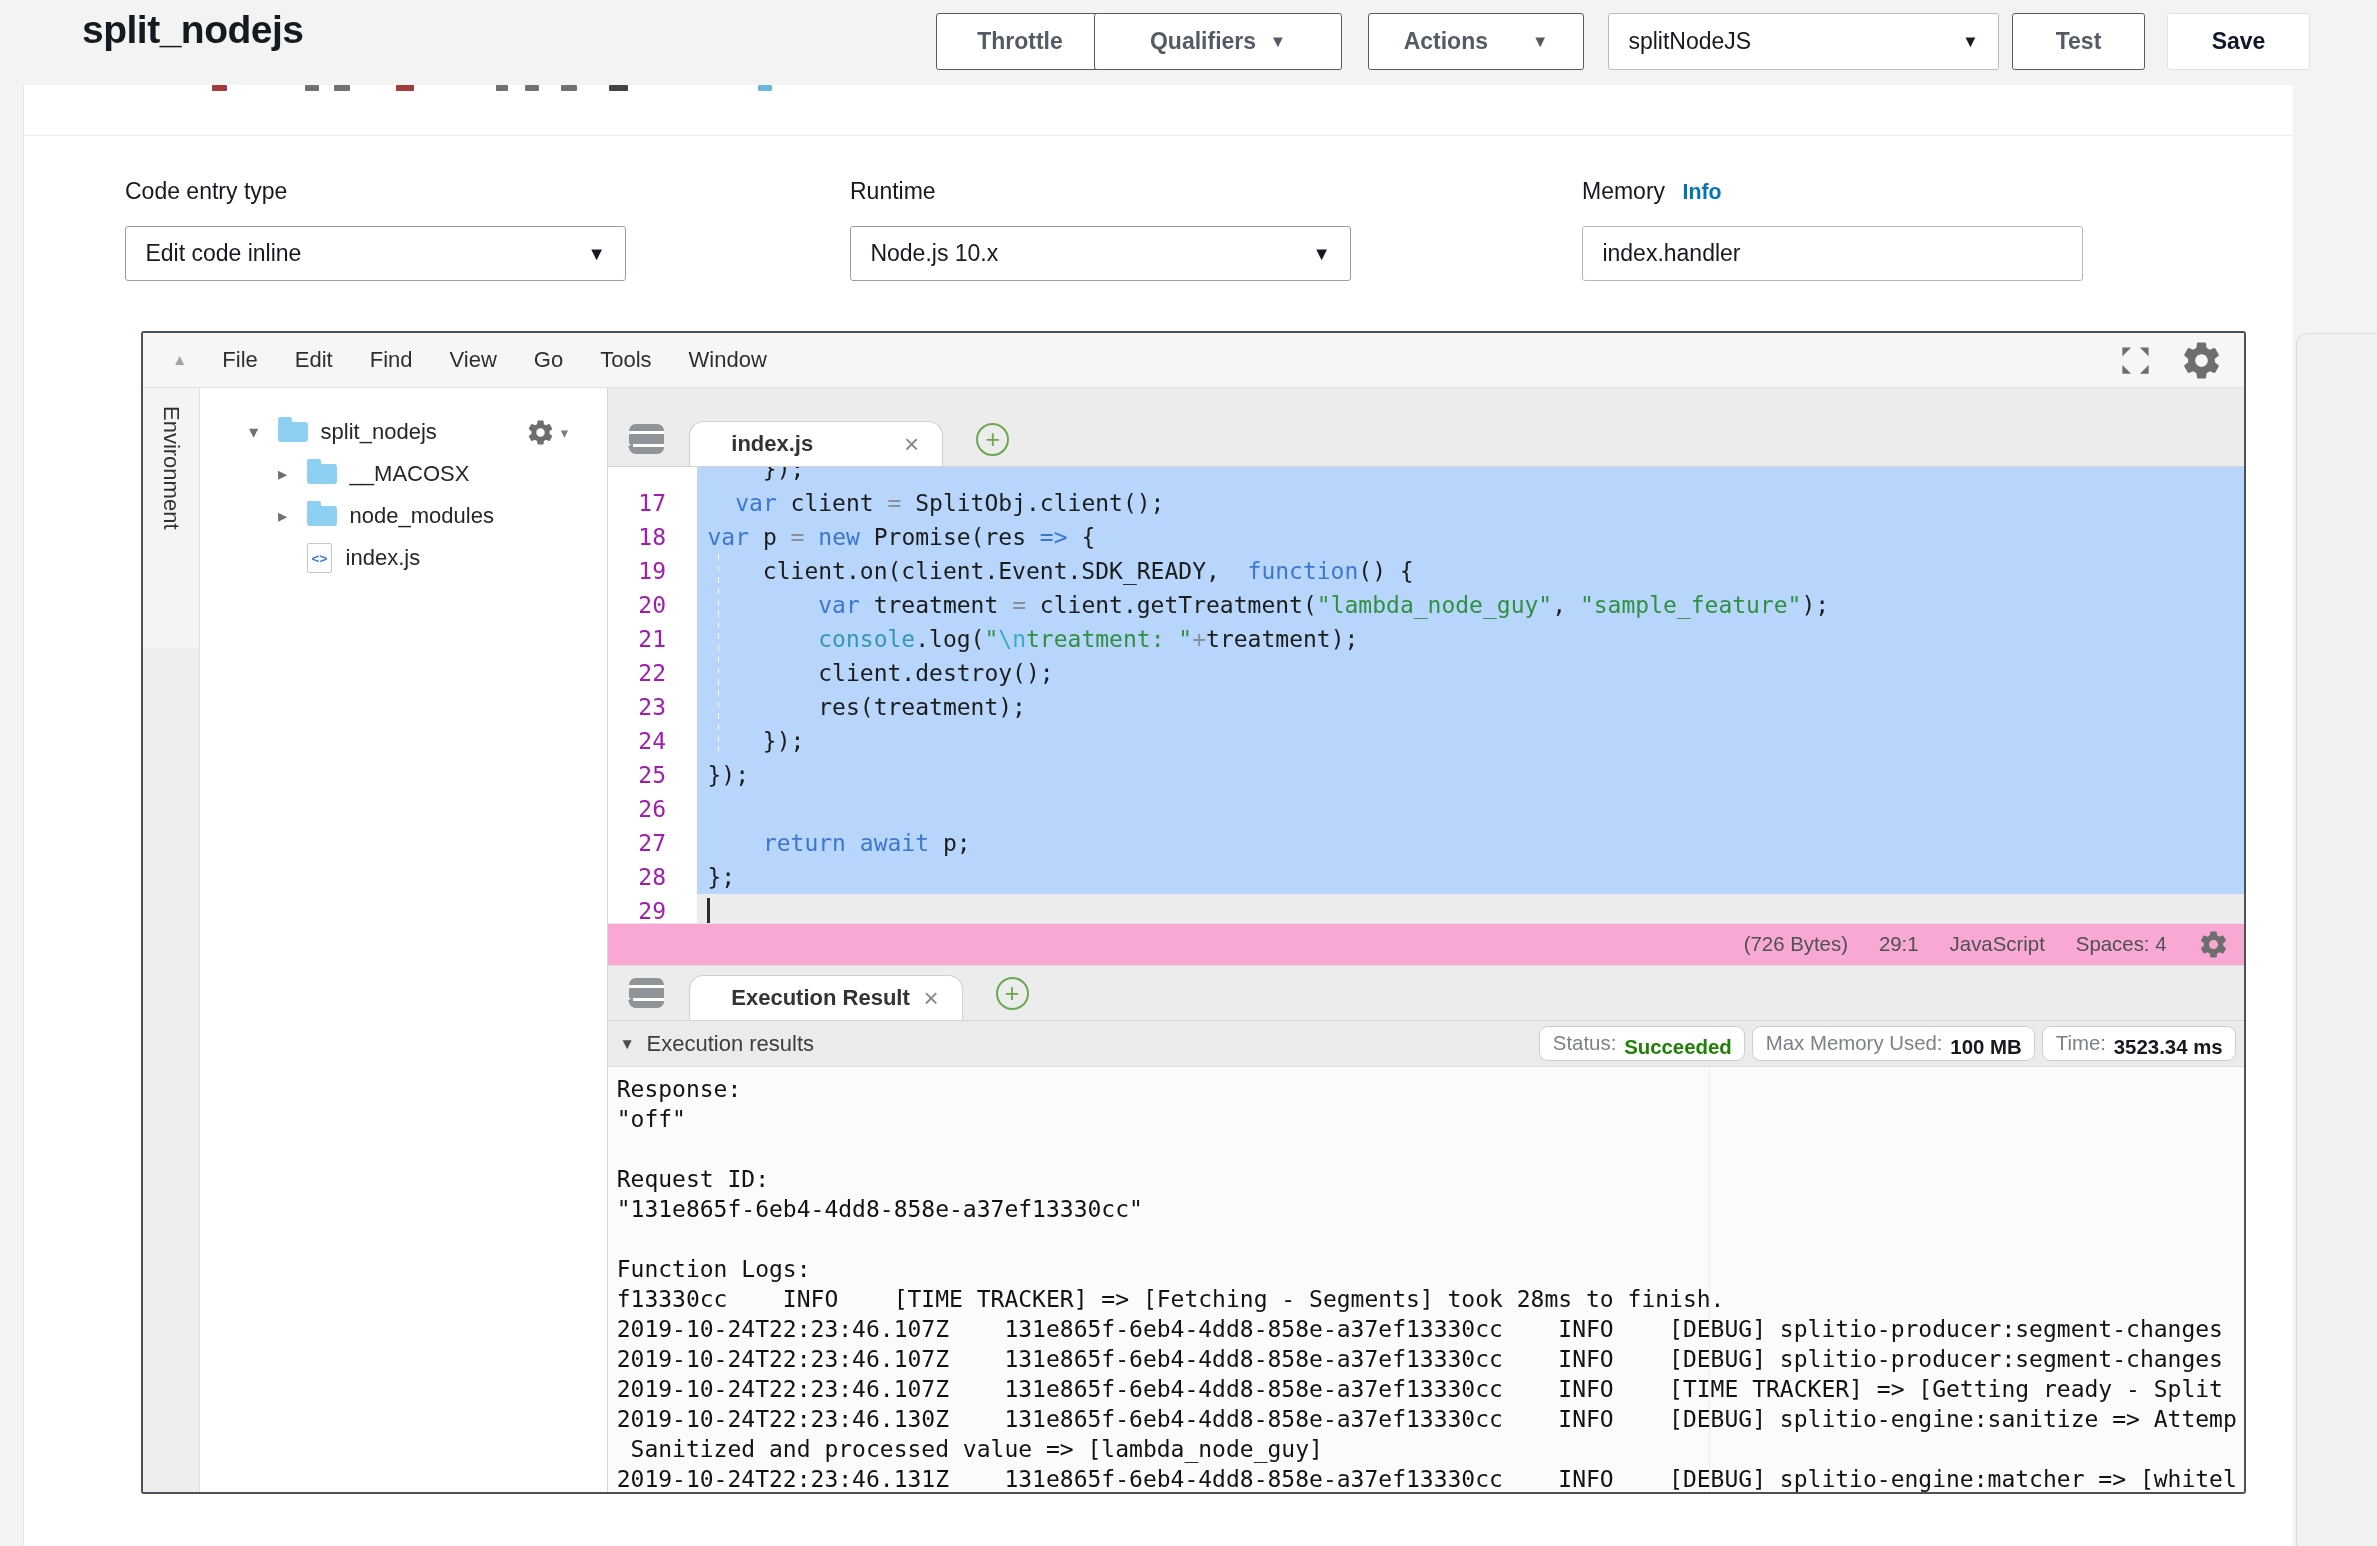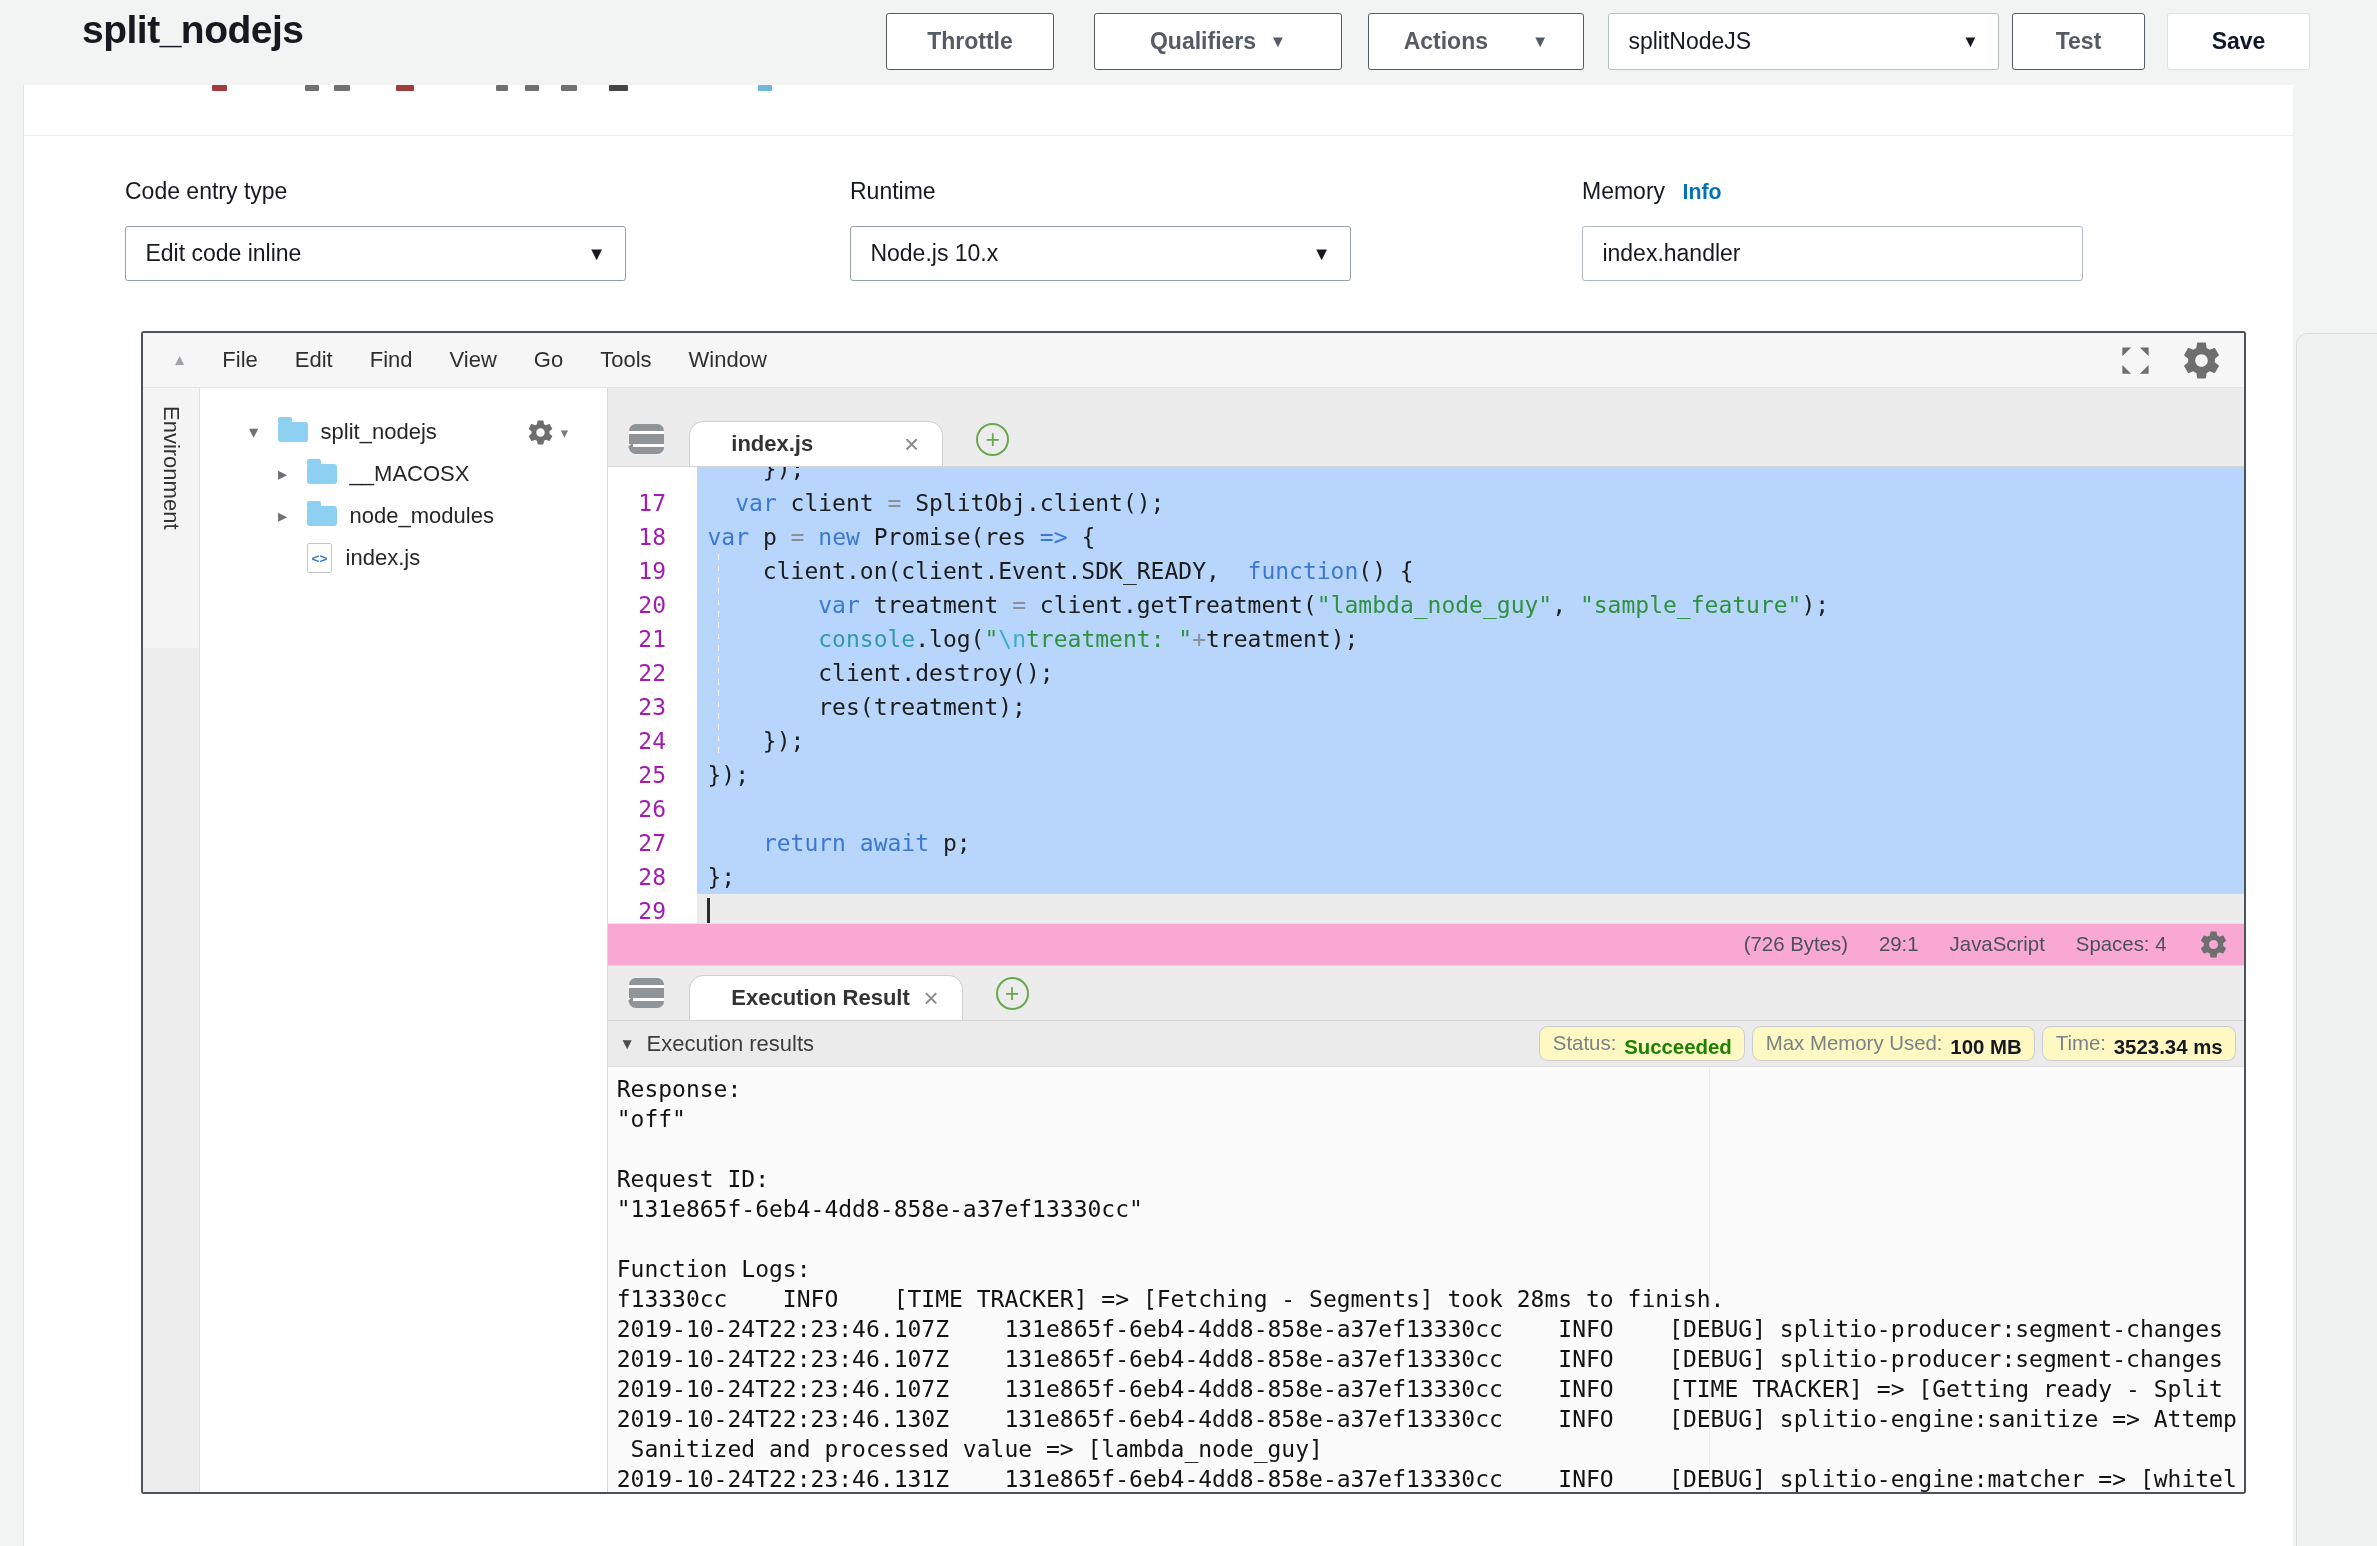--- a/index.html
+++ b/index.html
@@ -5,21 +5,21 @@
   html,body{margin:0;padding:0;background:#f2f3f3;font-family:"Liberation Sans",sans-serif;}
   .screen{position:relative;width:2377px;height:1547px;background:#f2f3f3;overflow:hidden;}
 
   
   .topbar{position:absolute;left:0;top:0;width:2377px;height:85px;}
   .page-title{position:absolute;left:82px;top:7.8px;font-size:39px;font-weight:600;color:#16191f;letter-spacing:-0.5px;}
   .tb-btn{position:absolute;top:12.6px;height:57px;background:#fff;border:1.9px solid #545b64;border-radius:2.9px;
           display:flex;align-items:center;justify-content:center;gap:13.6px;
           font-size:23px;font-weight:bold;color:#545b64;box-sizing:border-box;cursor:pointer;}
   .tb-caret{font-size:16.5px;line-height:1;}
-  #btn-throttle{left:886px;width:168px;}
+  #btn-throttle{left:936px;width:168px;}
   #btn-qualifiers{left:1094px;width:248px;}
   #btn-actions{left:1368px;width:216px;gap:44px;}
   .tb-select{position:absolute;top:12.6px;left:1608px;width:391px;height:57px;background:#fff;border:1.9px solid #b7bfbf;border-radius:2.9px;
           display:flex;align-items:center;box-sizing:border-box;font-size:23px;color:#16191f;padding:0 19.4px;cursor:pointer;}
   .tb-select .tb-caret{margin-left:auto;color:#16191f;}
   #btn-test{left:2012px;width:133px;}
   #btn-save{left:2167px;width:143px;border-color:#dde1e1;color:#0f172a;cursor:default;}
 
   
   .card{position:absolute;left:23px;top:85px;width:2269px;height:1461px;background:#ffffff;border-left:1px solid #e3e6e6;}
@@ -98,21 +98,21 @@
 
   .statusbar{height:41px;border-top:1px solid #e4e4e4;background:#f9a8d4;display:flex;align-items:center;
              justify-content:flex-end;gap:31px;padding-right:15.5px;font-size:20.4px;color:#4d5156;flex:0 0 auto;}
   .statusbar .st{cursor:pointer;}
 
   
   .exec-header{height:45px;background:#ebebeb;border-bottom:1px solid #dcdcdc;display:flex;align-items:center;
                padding:0 7.8px 0 11.6px;flex:0 0 auto;font-size:22px;color:#3d3d3d;}
   .exec-caret{font-size:15.5px;color:#4d4d4d;margin-right:11.6px;cursor:pointer;}
   .badges{margin-left:auto;display:flex;gap:6.8px;}
-  .badge{height:35px;border:1.9px solid #c9cdcf;border-radius:8.7px;background:#fef9c3;display:flex;align-items:center;
+  .badge{height:35px;border:1.9px solid #c9cdcf;border-radius:8.7px;background:#ffffff;display:flex;align-items:center;
          padding:0 12.6px;font-size:20.4px;color:#7b8287;gap:7.8px;box-sizing:border-box;white-space:nowrap;}
   .badge .bval{font-weight:bold;margin-top:8px;}
   .results{flex:1;background:#fbfbfb;position:relative;overflow:hidden;
            font-family:"DejaVu Sans Mono",monospace;font-size:23px;color:#121212;padding:6.8px 0 0 8.7px;box-sizing:border-box;}
   .rl{height:30px;line-height:30px;white-space:pre;}
 
   
   .right-panel{position:absolute;left:2296px;top:333px;width:93px;height:1214px;background:#f0f1f1;
                border:1px solid #d8dadb;border-radius:11.6px 11.6px 0 0;box-sizing:border-box;}
 

